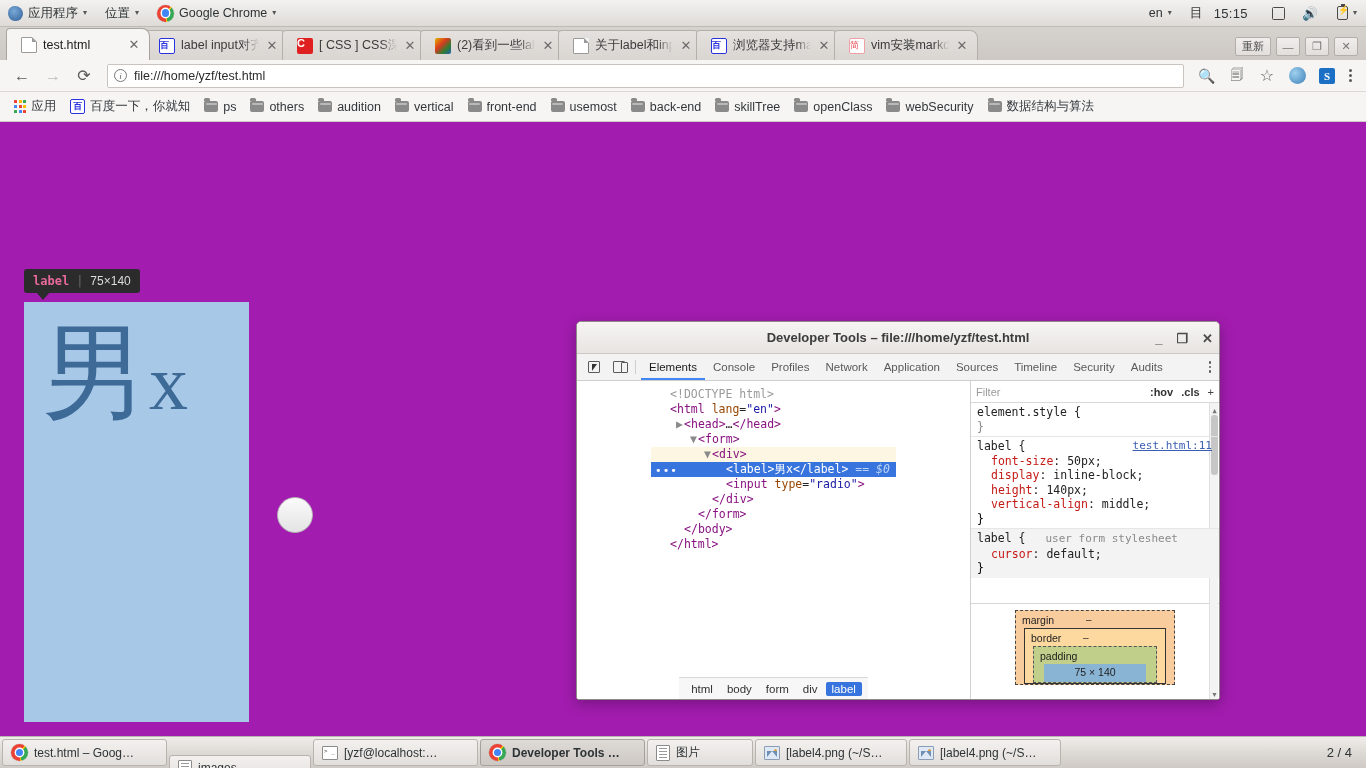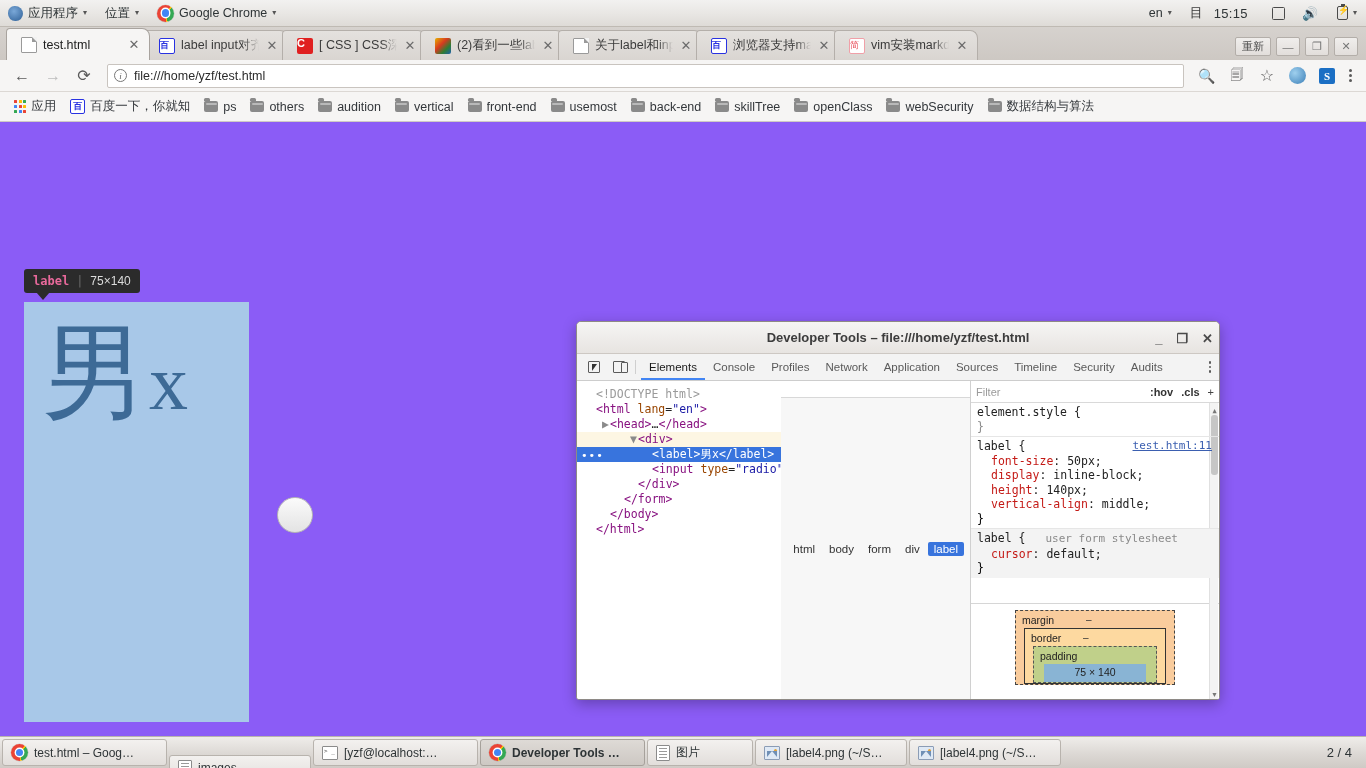--- a/index.html
+++ b/index.html
@@ -105,21 +105,21 @@
                border-bottom:1px solid #cfcac5; font-size:12.5px; color:#33373b; overflow:hidden; white-space:nowrap;}
   .bm { display:flex;align-items:center;gap:5px;padding:3px 6px;border-radius:3px;max-width:170px;overflow:hidden;}
   .bm-label{overflow:hidden;text-overflow:clip;white-space:nowrap;}
   .apps-grid{display:grid;grid-template-columns:repeat(3,3px);grid-template-rows:repeat(3,3px);gap:1.6px;}
   .apps-grid i{width:3px;height:3px;display:block;border-radius:.5px;}
   .folder{width:14px;height:11px;background:#8a8a8a;border-radius:1.5px 2px 2px 2px;position:relative;flex:0 0 14px;}
   .folder::before{content:"";position:absolute;left:0;top:-3px;width:6px;height:3px;background:#8a8a8a;border-radius:1.5px 1.5px 0 0;}
   .folder::after{content:"";position:absolute;left:1.5px;top:1.5px;width:11px;height:2px;background:#b9b9b9;border-radius:1px;}
 
   
-  .viewport { position:relative; background:#8b5cf6; height:calc(709px - 33px - 32px - 30px);text-decoration:underline; }
+  .viewport { position:relative; background:#a21caf; height:calc(709px - 33px - 32px - 30px);text-decoration:underline; }
 
   
   .hl-label {
     position:absolute; left:24px; top:180px; width:225px; height:420px;
     background:#a8c8e8;
     font-family:"Liberation Serif", serif;
     color:#3d6a96; font-size:85px; line-height:1.25;
     padding:6px 0 0 18px; letter-spacing:2px; white-space:nowrap;
   }
   .hl-label .zh { font-size:105px; }
@@ -167,21 +167,21 @@
   .ico-inspect::after{content:"";position:absolute;left:3px;top:2px;border-width:0 0 7px 5px;border-style:solid;border-color:transparent #333;}
   .ico-device{width:12px;height:12px;border:1.4px solid #5a5a5a;border-radius:1px;position:relative;}
   .ico-device::after{content:"";position:absolute;right:-4px;bottom:-1px;width:5px;height:9px;border:1.4px solid #5a5a5a;background:#f3f3f3;border-radius:1px;}
   .dt-sep{width:1px;background:#cfcfcf;margin:6px 5px 6px 4px;}
   .dt-tab{padding:0 8px;display:flex;align-items:center;white-space:nowrap;}
   .dt-tab.active{color:#1a1a1a;box-shadow:inset 0 -2px 0 #4285f4;}
   .dt-kebab{margin-left:auto;display:flex;flex-direction:column;justify-content:center;gap:2px;padding:0 8px;}
   .dt-kebab i{width:2.5px;height:2.5px;background:#5a5a5a;border-radius:50%;display:block;}
 
   .dt-body{flex:1 1 auto; display:flex; min-height:0; background:#fff;}
-  .dt-dom{flex:1 1 auto; position:relative; display:flex; flex-direction:row; min-width:0; border-right:1px solid #d0d0d0;}
+  .dt-dom{flex:1 1 auto; position:relative; display:flex; flex-direction:column; min-width:0; border-right:1px solid #d0d0d0;align-items:center;}
   .dom-tree{
     flex:1 1 auto; overflow:hidden; padding:6px 0 0 0;
     font-family:"DejaVu Sans Mono", monospace; font-size:11.5px; line-height:15px; color:#222;
   }
   .dl{ padding:0 6px; white-space:nowrap; position:relative; }
   .dl.hl{ background:#3874dd; color:#fff; }
   .dl.hov{ background:#fdf6e3; }
   .dl .tw{ color:#8a8a8a; display:inline-block; width:9px; text-align:center; }
   .tag{ color:#8b6d9c; }
   .tagp{ color:#881280; }
@@ -480,20 +480,21 @@
             </div>
           </div>
 
         <div class="dt-body">
 
           <div class="dt-dom">
             <div class="dom-tree" id="dom-tree">
                 <div class="dl" style="padding-left: 10px;"><span class="tw"></span><span class="comment">&lt;!DOCTYPE html&gt;</span></div>
                 <div class="dl" style="padding-left: 10px;"><span class="tw"></span><span class="tagp">&lt;html</span> <span class="attr">lang</span>=<span class="val">"en"</span><span class="tagp">&gt;</span></div>
                 <div class="dl" style="padding-left: 24px;"><span class="tw">▶</span><span class="tagp">&lt;head&gt;</span><span class="txt">…</span><span class="tagp">&lt;/head&gt;</span></div>
+                <div class="dl" style="padding-left: 38px;"><span class="tw">▼</span><span class="tagp">&lt;form&gt;</span></div>
                 <div class="dl hov" style="padding-left: 52px;"><span class="tw">▼</span><span class="tagp">&lt;div&gt;</span></div>
                 <div class="dl hl" style="padding-left: 66px;"><span class="dots">•••</span><span class="tw"></span><span class="tagp">&lt;label&gt;</span><span class="txt">男x</span><span class="tagp">&lt;/label&gt;</span> <span class="eq0">== $0</span></div>
                 <div class="dl" style="padding-left: 66px;"><span class="tw"></span><span class="tagp">&lt;input</span> <span class="attr">type</span>=<span class="val">"radio"</span><span class="tagp">&gt;</span></div>
                 <div class="dl" style="padding-left: 52px;"><span class="tw"></span><span class="tagp">&lt;/div&gt;</span></div>
                 <div class="dl" style="padding-left: 38px;"><span class="tw"></span><span class="tagp">&lt;/form&gt;</span></div>
                 <div class="dl" style="padding-left: 24px;"><span class="tw"></span><span class="tagp">&lt;/body&gt;</span></div>
                 <div class="dl" style="padding-left: 10px;"><span class="tw"></span><span class="tagp">&lt;/html&gt;</span></div>
               </div>
             <div class="crumbs" id="crumbs">
                 <span class="crumb">html</span>

